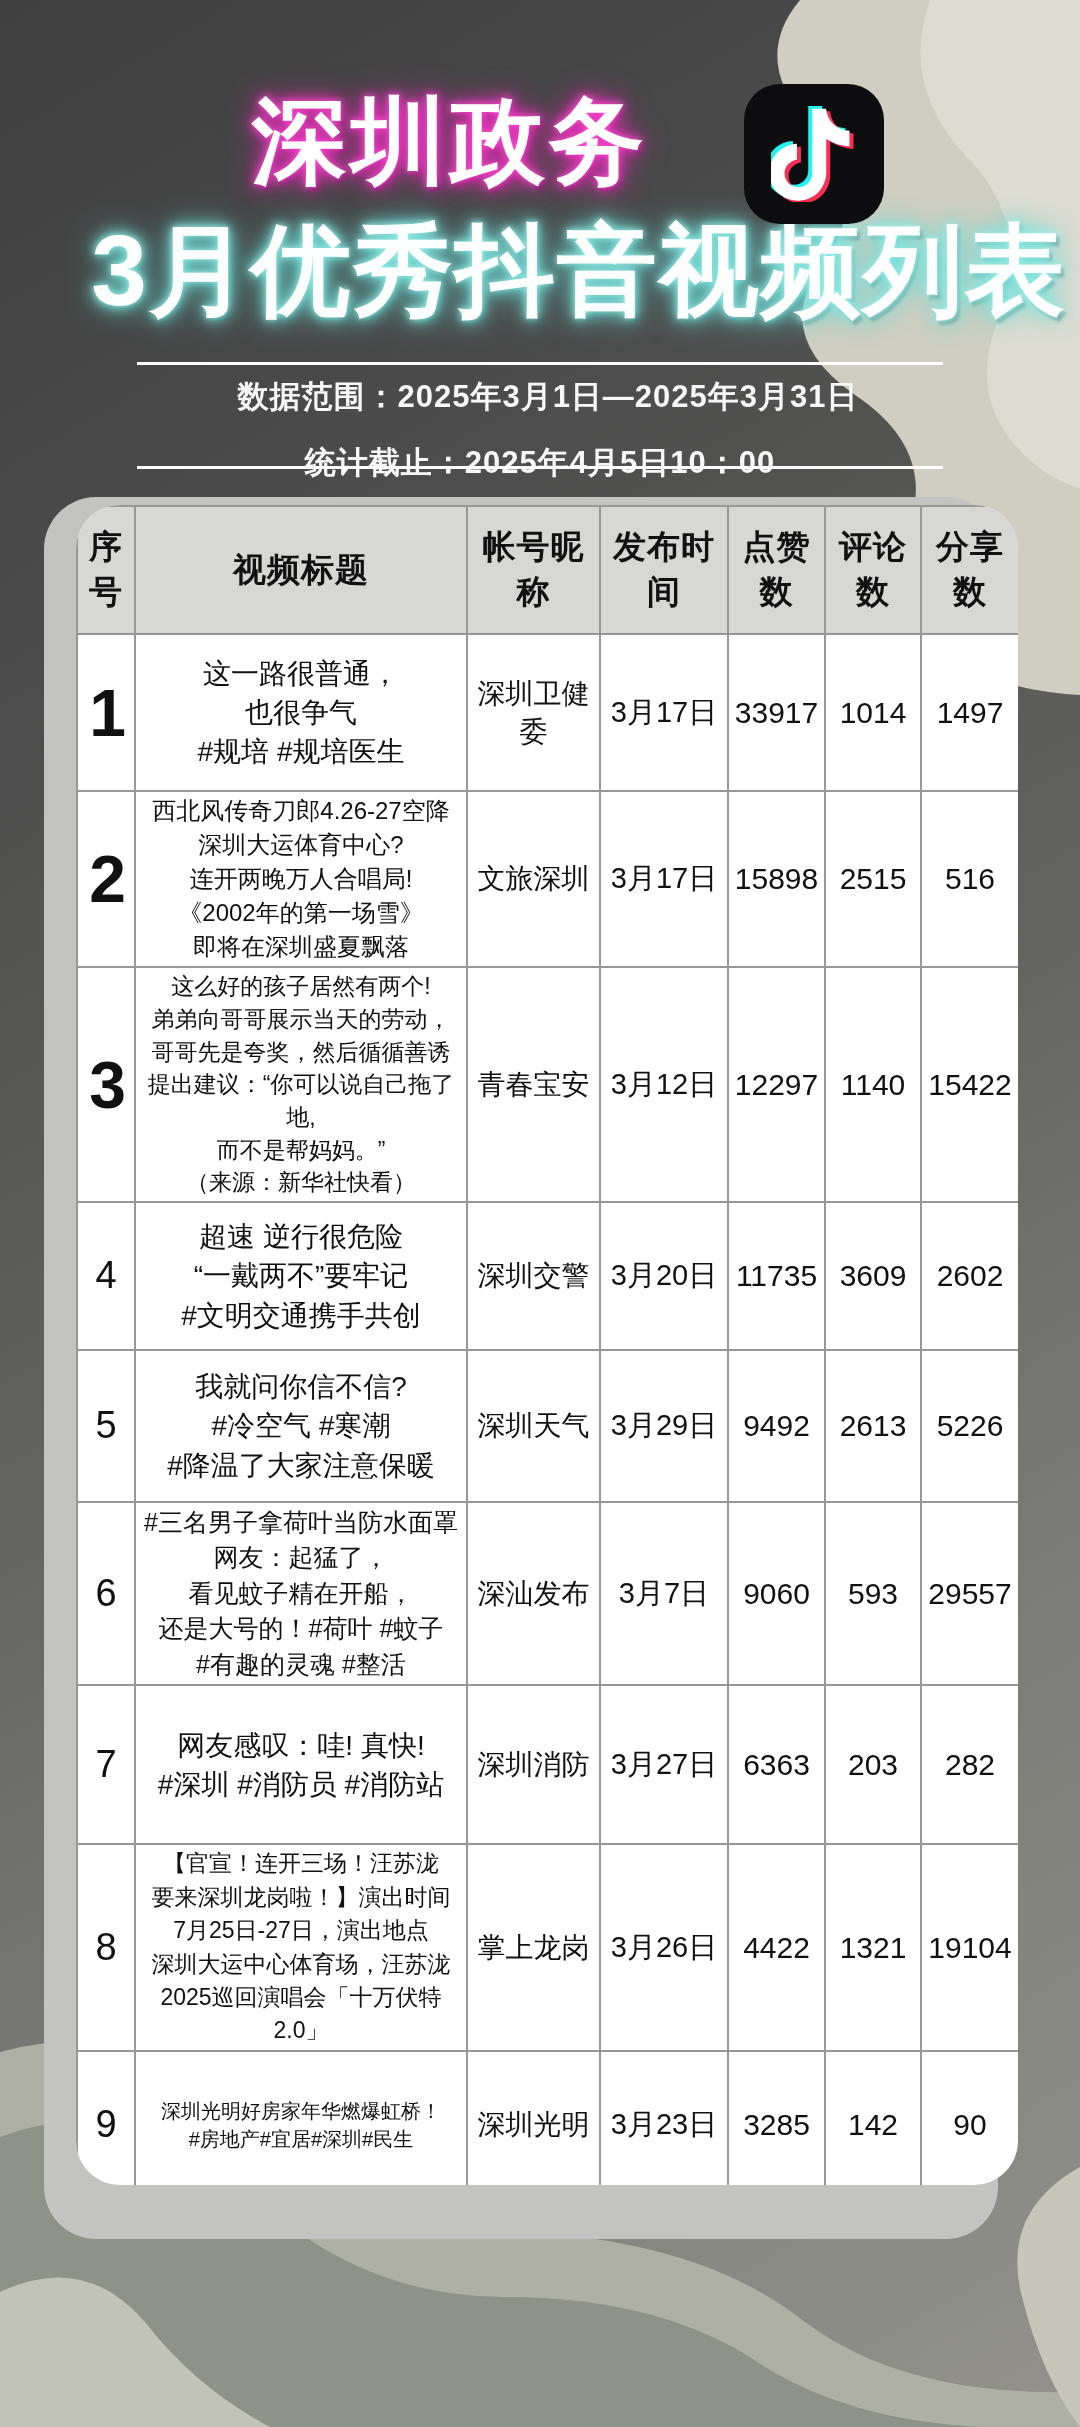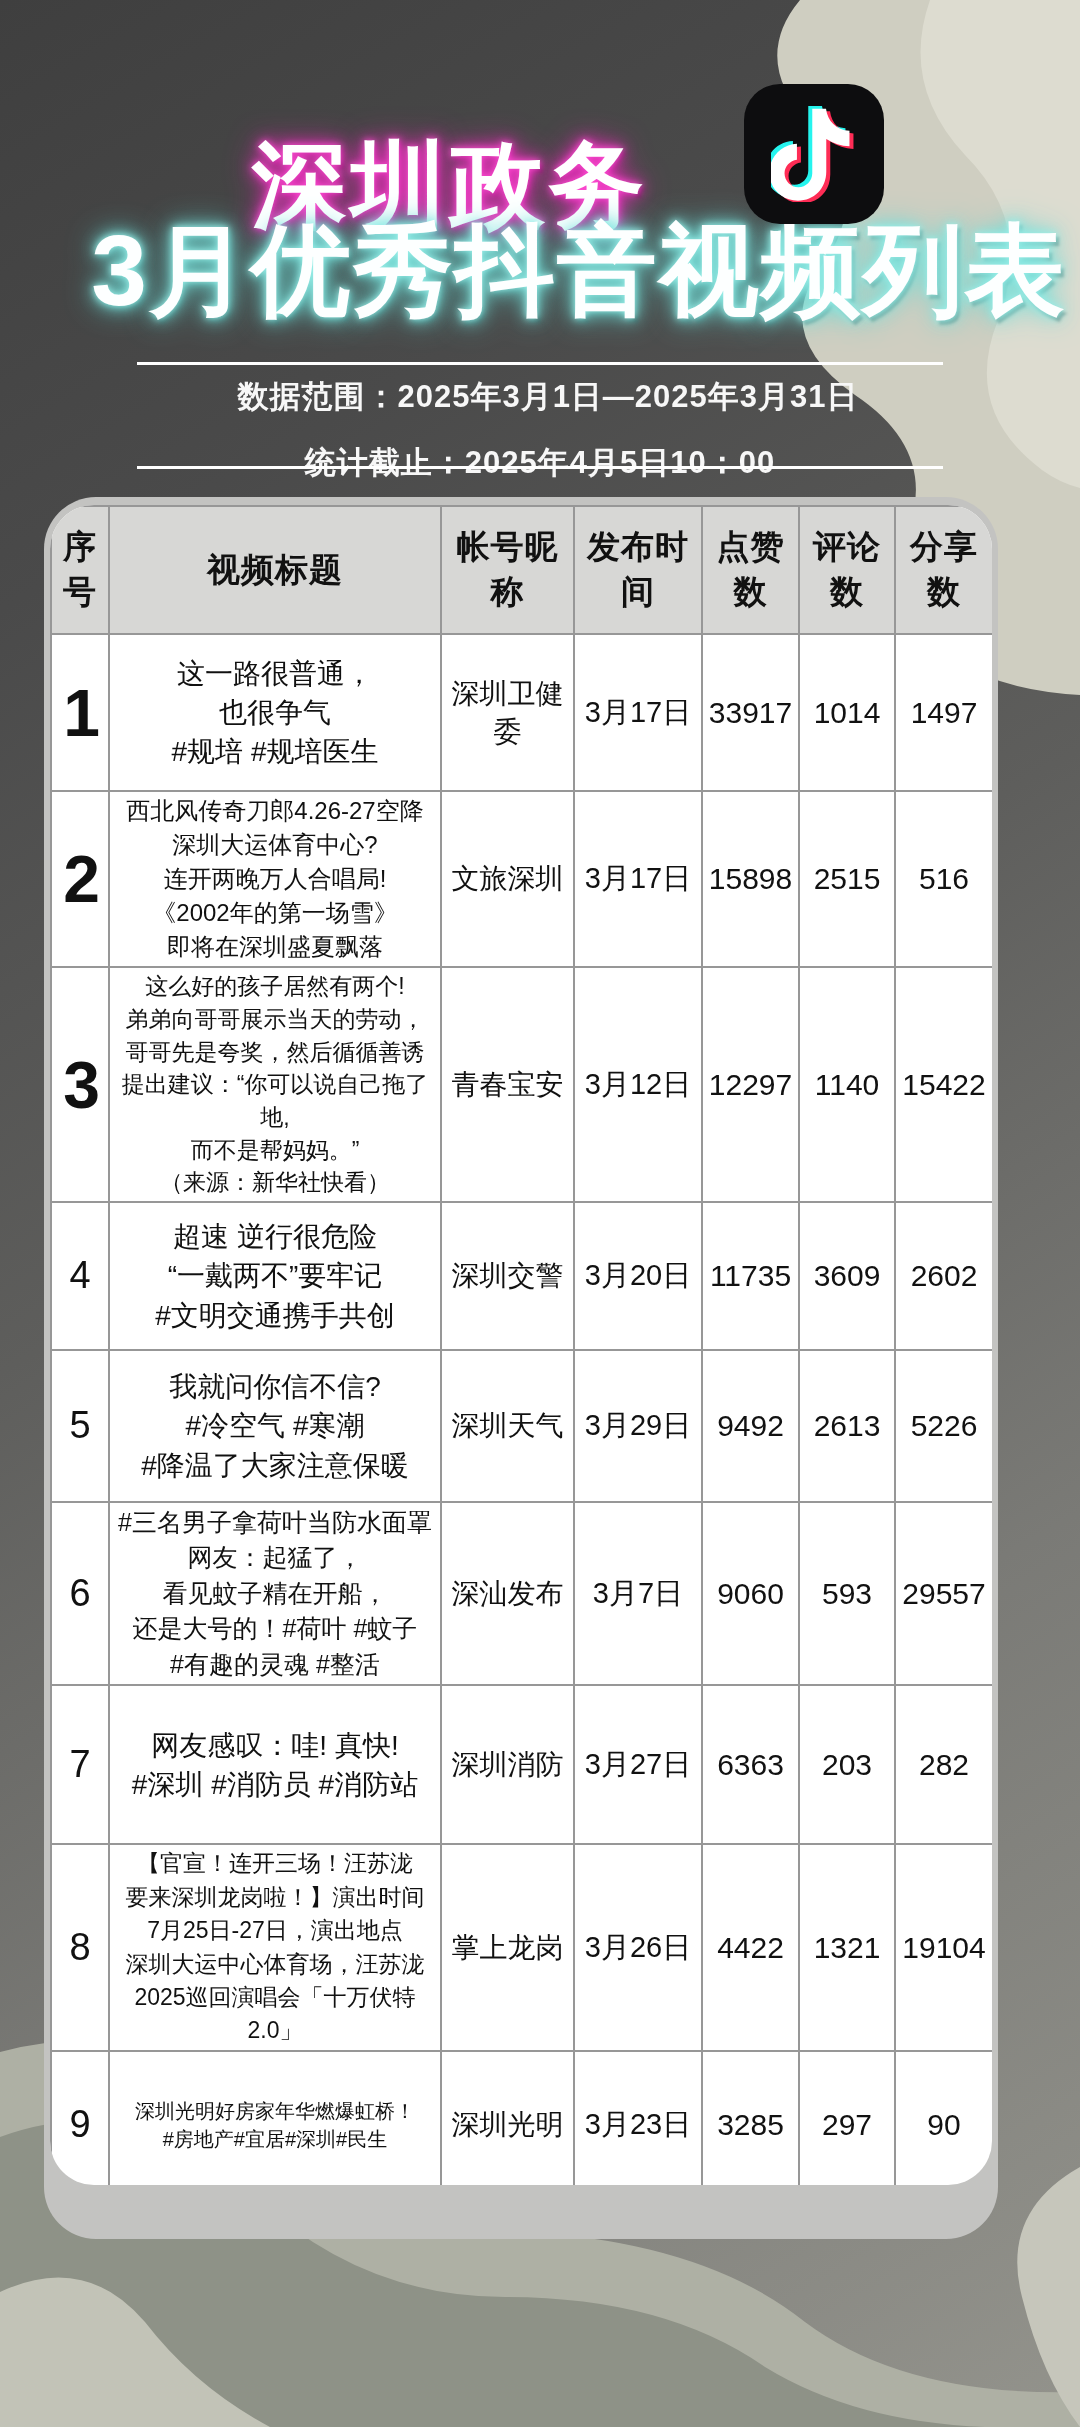--- a/index.html
+++ b/index.html
@@ -13,21 +13,20 @@
   svg.decor{position:absolute;display:block;}
   .decor-tr{top:0;right:0;}
   .decor-bl{bottom:0;left:0;}
 
   
   .title-pink{
     position:absolute;top:92px;left:140px;width:620px;
     text-align:center;font-size:95px;font-weight:900;letter-spacing:4px;
     color:#fff;line-height:1.05;
     text-shadow:0 0 7px #ff4fd4,0 0 16px #f335c4,0 0 30px #e321b0,3px 4px 3px rgba(90,6,70,.55);
-    margin-top:44px;
   }
   .title-cyan{
     position:absolute;top:218px;left:0;width:1080px;
     text-align:center;font-size:100px;font-weight:900;letter-spacing:2px;
     color:#fdffff;line-height:1.05;
     text-shadow:0 0 7px #9df0ea,0 0 16px #7ce6e0,0 0 30px #5fd6d0,3px 4px 3px rgba(15,60,60,.45);
     padding-left:39px;
   }
   .dy-icon{
     position:absolute;left:744px;top:84px;width:140px;height:140px;
@@ -45,21 +44,21 @@
   }
   .meta-1{top:376px;margin-left:8px;}
   .meta-2{top:442px;}
 
   
   .card-back{
     position:absolute;left:44px;top:497px;width:954px;height:1742px;
     background:#c3c3c1;border-radius:52px;
   }
   .card{
-    position:absolute;left:50px;top:505px;width:942px;height:1680px;
+    position:absolute;left:76px;top:505px;width:942px;height:1680px;
     background:#ffffff;border-radius:44px;overflow:hidden;
   }
   table.vtable{width:942px;height:1680px;border-collapse:collapse;table-layout:fixed;}
   .vtable th,.vtable td{
     border:2px solid #979797;padding:2px 4px;text-align:center;vertical-align:middle;
     color:#111;overflow:hidden;
   }
   .vtable thead tr{height:128px;}
   .vtable thead th{background:#d7d7d5;font-size:33px;font-weight:700;letter-spacing:1px;}
   .c-idx{font-size:38px;font-weight:400;}
@@ -240,21 +239,21 @@
     <td class="c-stat">1321</td>
     <td class="c-stat">19104</td>
   </tr>
           <tr class="row-9">
     <td class="c-idx">9</td>
     <td class="c-title">深圳光明好房家年华燃爆虹桥！
 #房地产#宜居#深圳#民生</td>
     <td class="c-account">深圳光明</td>
     <td class="c-date">3月23日</td>
     <td class="c-stat">3285</td>
-    <td class="c-stat">297</td>
+    <td class="c-stat">142</td>
     <td class="c-stat">90</td>
   </tr>
         </tbody>
     </table>
   </div>
 
 
 </div>
 
 </body></html>

